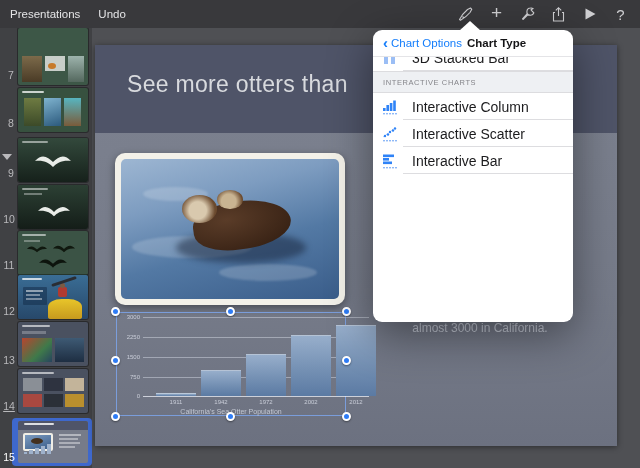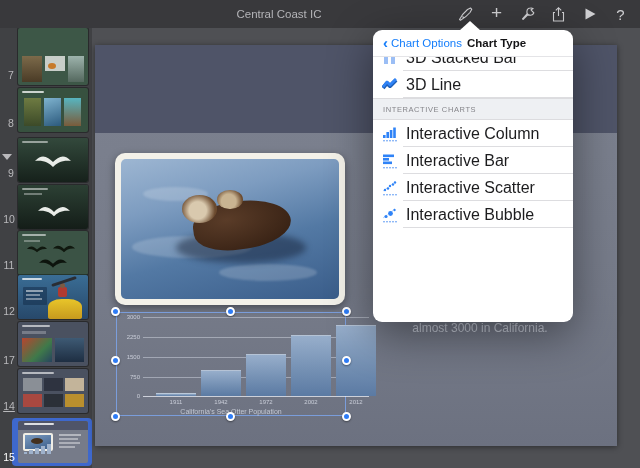--- a/index.html
+++ b/index.html
@@ -57,30 +57,33 @@
   
   .pop-caret { position:absolute; left:459px; top:21px; width:0; height:0; border-left:11px solid transparent; border-right:11px solid transparent; border-bottom:10px solid #fff; z-index:11; }
   .popover { position:absolute; left:373px; top:30px; width:200px; height:292px; background:#fff; border-radius:9px; box-shadow:0 12px 45px rgba(0,0,0,.45); z-index:10; overflow:hidden; display:flex; flex-direction:column; }
   .pop-header { height:27px; flex:0 0 27px; display:flex; align-items:center; padding:0 10px; border-bottom:1px solid #e4e4e7; }
   .back-btn { display:flex; align-items:center; color:#157efb; font-size:11.5px; cursor:pointer; }
   .back-chev { font-size:15px; font-weight:600; margin-right:3px; line-height:1; margin-top:-2px; }
   .pop-title { color:#141416; font-size:11.5px; font-weight:700; margin-left:5px; }
   .pop-list { flex:1; overflow:hidden; }
   .row { height:27px; display:flex; align-items:center; padding-left:8px; cursor:pointer; position:relative; }
   .row .ric { width:18px; height:16px; flex:0 0 18px; display:flex; align-items:center; justify-content:center; }
-  .row .rlabel { margin-left:7px; font-size:16px; color:#1c1c1e; }
+  .row .rlabel { margin-left:13px; font-size:14px; color:#1c1c1e; }
   .row::after { content:""; position:absolute; left:30px; right:0; bottom:0; height:1px; background:#dddde0; }
   .row.first { margin-top:-13px; }
   .sect { height:22px; background:#eef0f3; border-top:1px solid #dcdcdf; border-bottom:1px solid #dcdcdf; display:flex; align-items:center; padding-left:10px; color:#85858a; font-size:7.5px; letter-spacing:.6px; }
 </style>
 </head>
 <body>
 
 <div class="toolbar">
-  <div class="tb-title">Central Coast IC</div>
+  <div class="tb-left">
+    <span class="tb-btn">Presentations</span>
+    <span class="tb-btn">Undo</span>
+  </div>
   <div class="tb-icons">
     <div class="tb-icon">
       <svg width="17" height="17" viewBox="0 0 17 17">
           <path d="M2.5 13.5 C4 10.5 7 6.5 10.5 3.5 L13.5 2 L14.8 3.3 L13 6.5 C10.5 9.5 6.5 12.5 3.5 14.2 Z M5.5 10.5 L7 12" fill="none" stroke="#cfcfd2" stroke-width="1.1" stroke-linejoin="round"></path>
         </svg>
     </div>
     <div class="tb-icon tb-plus">+</div>
     <div class="tb-icon">
       <svg width="16" height="16" viewBox="0 0 16 16">
           <path d="M10.5 2 a3.6 3.6 0 1 0 3.4 4.8 L12 5 L11 3.8 L13.2 2.6 A3.6 3.6 0 0 0 10.5 2 Z M8 8.5 L3 13.5 L2.5 12.8 L7.2 7.6" fill="none" stroke="#cfcfd2" stroke-width="1.1" stroke-linejoin="round"></path>
@@ -159,21 +162,21 @@
     <div style="position:absolute; left:5px; top:12px; width:24px; height:18px; background:rgba(20,45,75,.55); border-radius:1px;"></div>
     <div style="position:absolute; left:8px; top:15px; width:17px; height:1.5px; background:rgba(255,255,255,.5);"></div>
     <div style="position:absolute; left:8px; top:19px; width:14px; height:1.5px; background:rgba(255,255,255,.4);"></div>
     <div style="position:absolute; left:8px; top:23px; width:16px; height:1.5px; background:rgba(255,255,255,.4);"></div>
     <div style="position:absolute; left:40px; top:12px; width:9px; height:10px; background:#b03a30; border-radius:2px;"></div>
     <div style="position:absolute; left:42px; top:8px; width:5px; height:5px; background:#7c5a42; border-radius:50%;"></div>
     <div style="position:absolute; left:33px; top:5px; width:26px; height:3px; background:#2a2d33; transform:rotate(-18deg); border-radius:2px;"></div>
     <div style="position:absolute; left:30px; top:24px; width:34px; height:20px; background:linear-gradient(180deg,#e8c52a,#c79a1e); border-radius:40% 40% 10% 10%;"></div>
   </div>
 
-  <span class="slide-num" style="left:2px; top:326px;">17</span>
+  <span class="slide-num" style="left:2px; top:326px;">13</span>
   <div class="thumb" style="top:294px; background:#4a5160;">
     <div class="t-title" style="width:28px; background:rgba(255,255,255,.6);"></div>
     <div style="position:absolute; left:4px; top:9px; width:24px; height:3px; background:rgba(255,255,255,.25);"></div>
     <div style="position:absolute; left:4px; top:16px; width:30px; height:24px; background:linear-gradient(135deg,#b8452f,#3f7a4a 60%,#27445e);"></div>
     <div style="position:absolute; left:37px; top:16px; width:29px; height:24px; background:linear-gradient(180deg,#3e5a74,#1e2e42);"></div>
   </div>
 
   <span class="slide-num" style="left:2px; top:372px;text-decoration:underline;">14</span>
   <div class="thumb" style="top:341px; background:#4a5160;">
     <div class="t-title" style="width:32px; background:rgba(255,255,255,.6);"></div>
@@ -201,20 +204,21 @@
     <div style="position:absolute; left:11px; top:29px; width:4px; height:4px; background:#9fb2cc;"></div>
     <div style="position:absolute; left:17px; top:27px; width:4px; height:6px; background:#9fb2cc;"></div>
     <div style="position:absolute; left:23px; top:25px; width:4px; height:8px; background:#9fb2cc;"></div>
     <div style="position:absolute; left:29px; top:23px; width:4px; height:10px; background:#9fb2cc;"></div>
   </div>
 
 </div>
 
 <div class="slide">
   <div class="slide-band"></div>
+  <div class="slide-title">See more otters than</div>
 
   <div class="photo">
     <div class="photo-inner">
       <div class="ripple" style="left:5%; top:55%; width:55%; height:16%;"></div>
       <div class="ripple" style="left:45%; top:75%; width:45%; height:12%;"></div>
       <div class="ripple" style="left:10%; top:20%; width:30%; height:10%;"></div>
       <div class="otter-shadow"></div>
       <div class="otter-body"></div>
       <div class="otter-head"></div>
       <div style="position:absolute; left:44%; top:22%; width:12%; height:14%; background:radial-gradient(circle at 45% 60%, #c9b492 40%, #6b4a2e 75%); border-radius:50%;"></div>
@@ -282,29 +286,20 @@
         <svg width="16" height="16" viewBox="0 0 16 16">
             <rect x="2" y="7" width="4" height="7" fill="#9bbef5"></rect>
             <rect x="2" y="4" width="4" height="3" fill="#2f83f7"></rect>
             <rect x="9" y="5" width="4" height="9" fill="#9bbef5"></rect>
             <rect x="9" y="2" width="4" height="3" fill="#2f83f7"></rect>
           </svg>
       </span>
       <span class="rlabel">3D Stacked Bar</span>
     </div>
 
-    <div class="row">
-      <span class="ric">
-        <svg width="16" height="16" viewBox="0 0 16 16">
-            <path d="M1 11 L5 6 L8 9 L14 3" fill="none" stroke="#1e5fb8" stroke-width="4" stroke-linejoin="round"></path>
-            <path d="M1 10 L5 5 L8 8 L14 2" fill="none" stroke="#2f83f7" stroke-width="2.6" stroke-linejoin="round"></path>
-          </svg>
-      </span>
-      <span class="rlabel">3D Line</span>
-    </div>
 
 
 
 
     <div class="sect">INTERACTIVE CHARTS</div>
 
     <div class="row">
       <span class="ric">
         <svg width="16" height="16" viewBox="0 0 16 16">
             <rect x="1" y="9" width="2.6" height="3" fill="#2f83f7"></rect>
@@ -314,38 +309,20 @@
             <g fill="#8fb9f7">
               <rect x="1" y="14" width="2" height="1.4"></rect>
               <rect x="4" y="14" width="2" height="1.4"></rect>
               <rect x="7" y="14" width="2" height="1.4"></rect>
               <rect x="10" y="14" width="2" height="1.4"></rect>
               <rect x="13" y="14" width="2" height="1.4"></rect>
             </g>
           </svg>
       </span>
       <span class="rlabel">Interactive Column</span>
-    </div>
-
-    <div class="row">
-      <span class="ric">
-        <svg width="16" height="16" viewBox="0 0 16 16">
-            <rect x="1" y="1.5" width="11" height="2.6" fill="#2f83f7"></rect>
-            <rect x="1" y="5" width="6" height="2.6" fill="#2f83f7"></rect>
-            <rect x="1" y="8.5" width="9" height="2.6" fill="#2f83f7"></rect>
-            <g fill="#8fb9f7">
-              <rect x="1" y="14" width="2" height="1.4"></rect>
-              <rect x="4" y="14" width="2" height="1.4"></rect>
-              <rect x="7" y="14" width="2" height="1.4"></rect>
-              <rect x="10" y="14" width="2" height="1.4"></rect>
-              <rect x="13" y="14" width="2" height="1.4"></rect>
-            </g>
-          </svg>
-      </span>
-      <span class="rlabel">Interactive Bar</span>
     </div>
 
     <div class="row">
       <span class="ric">
         <svg width="16" height="16" viewBox="0 0 16 16">
             <path d="M1 11 L13 2" stroke="#b9d3f9" stroke-width="1" stroke-dasharray="2 1.5" fill="none"></path>
             <g fill="#2f83f7">
               <circle cx="3" cy="10" r="1.2"></circle>
               <circle cx="6" cy="8.5" r="1.2"></circle>
               <circle cx="8" cy="6" r="1.2"></circle>
@@ -360,32 +337,30 @@
               <rect x="13" y="14" width="2" height="1.4"></rect>
             </g>
           </svg>
       </span>
       <span class="rlabel">Interactive Scatter</span>
     </div>
 
     <div class="row">
       <span class="ric">
         <svg width="16" height="16" viewBox="0 0 16 16">
-            <path d="M1 11 L13 2" stroke="#b9d3f9" stroke-width="1" stroke-dasharray="2 1.5" fill="none"></path>
-            <g fill="#2f83f7">
-              <circle cx="4" cy="9.5" r="1.6"></circle>
-              <circle cx="8.5" cy="6.5" r="2.4"></circle>
-              <circle cx="12.5" cy="3" r="1.2"></circle>
-            </g>
+            <rect x="1" y="1.5" width="11" height="2.6" fill="#2f83f7"></rect>
+            <rect x="1" y="5" width="6" height="2.6" fill="#2f83f7"></rect>
+            <rect x="1" y="8.5" width="9" height="2.6" fill="#2f83f7"></rect>
             <g fill="#8fb9f7">
               <rect x="1" y="14" width="2" height="1.4"></rect>
               <rect x="4" y="14" width="2" height="1.4"></rect>
               <rect x="7" y="14" width="2" height="1.4"></rect>
               <rect x="10" y="14" width="2" height="1.4"></rect>
               <rect x="13" y="14" width="2" height="1.4"></rect>
             </g>
           </svg>
       </span>
-      <span class="rlabel">Interactive Bubble</span>
-    </div>
+      <span class="rlabel">Interactive Bar</span>
+    </div>
+
 
   </div>
 </div>
 
 </body></html>

